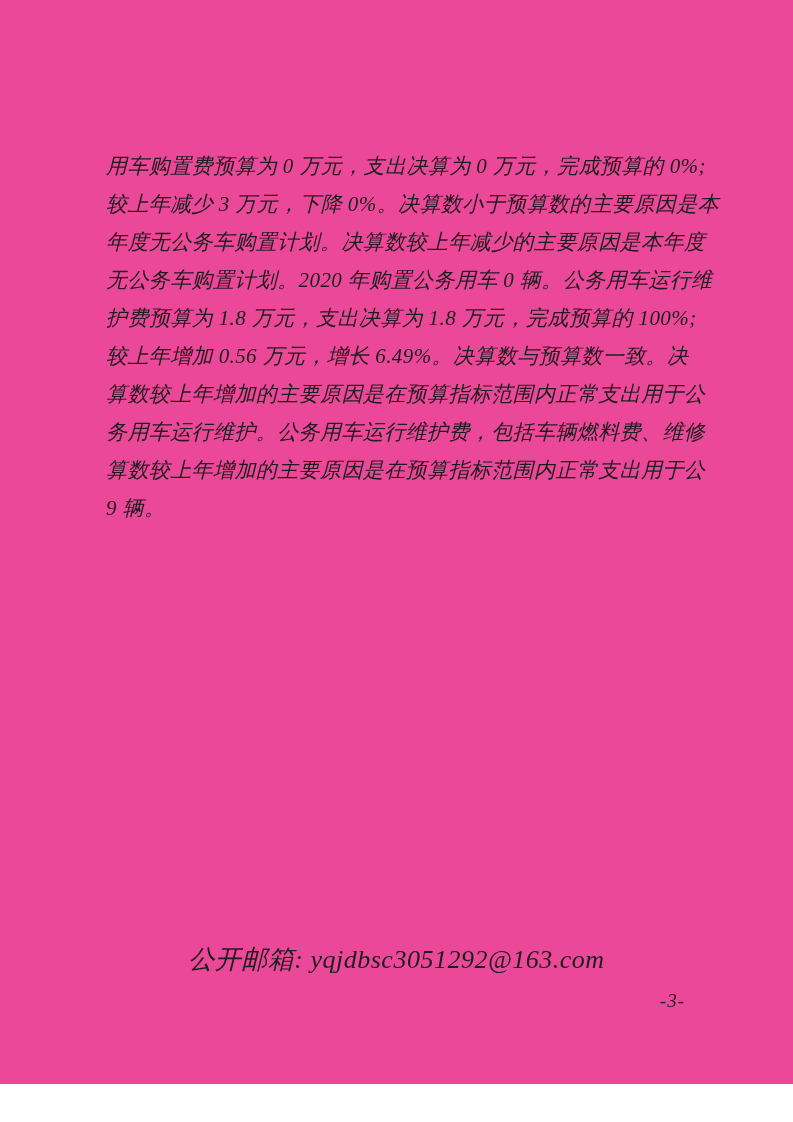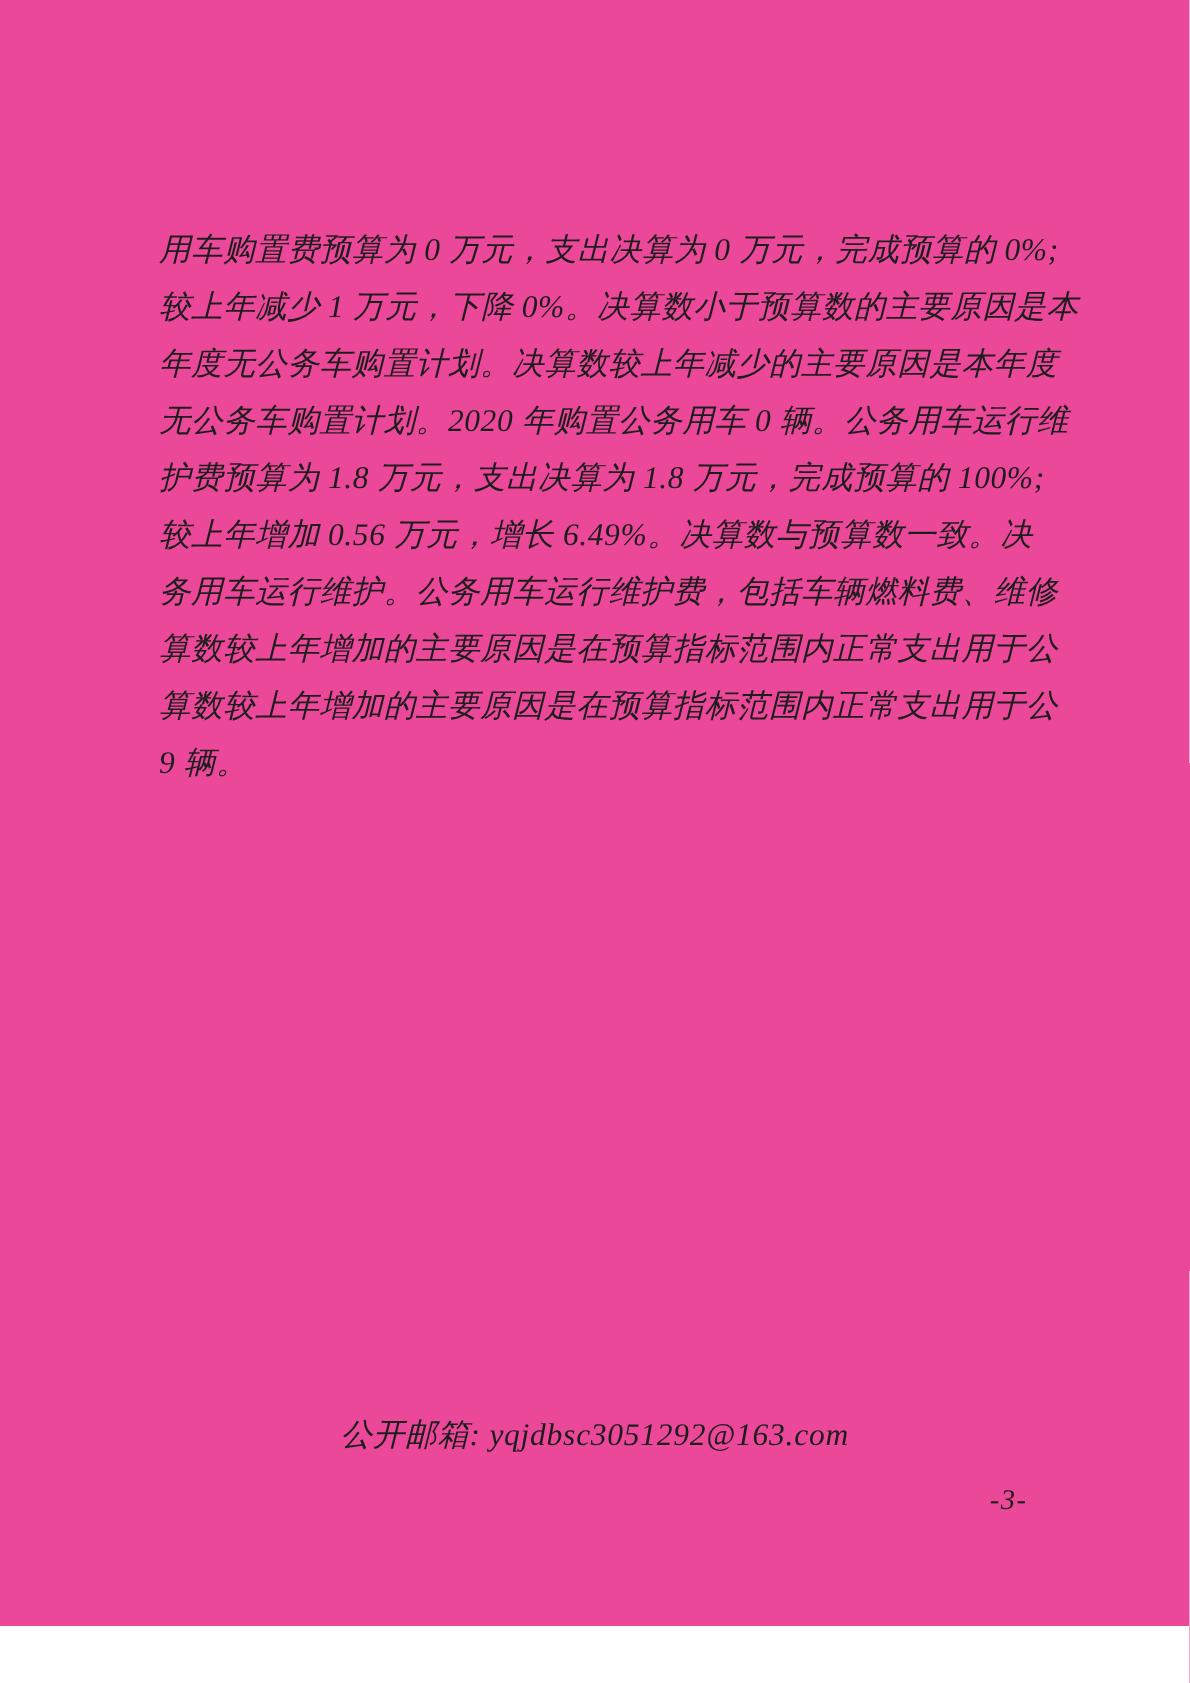--- a/index.html
+++ b/index.html
@@ -37,45 +37,45 @@
     text-align: left;
     text-align-last: left;
     -moz-text-align-last: left;
   }
   .footer-email {
     position: absolute;
     top: 942px;
     left: 0;
     width: 100%;
     text-align: center;
-    font-size: 21px;
+    font-size: 26px;
     letter-spacing: 0.5px;
   }
   .page-number {
     position: absolute;
     top: 990px;
     right: 108px;
     font-size: 19px;
     letter-spacing: 1px;
   }
 </style>
 </head>
 <body>
 
 <div class="page">
 
   <div class="body-block">
     <div class="body-line">用车购置费预算为 0 万元，支出决算为 0 万元，完成预算的 0%;</div>
-    <div class="body-line">较上年减少 1 万元，下降 0%。决算数小于预算数的主要原因是本</div>
+    <div class="body-line">较上年减少 3 万元，下降 0%。决算数小于预算数的主要原因是本</div>
     <div class="body-line">年度无公务车购置计划。决算数较上年减少的主要原因是本年度</div>
     <div class="body-line">无公务车购置计划。2020 年购置公务用车 0 辆。公务用车运行维</div>
     <div class="body-line">护费预算为 1.8 万元，支出决算为 1.8 万元，完成预算的 100%;</div>
     <div class="body-line">较上年增加 0.56 万元，增长 6.49%。决算数与预算数一致。决</div>
+    <div class="body-line">算数较上年增加的主要原因是在预算指标范围内正常支出用于公</div>
     <div class="body-line">务用车运行维护。公务用车运行维护费，包括车辆燃料费、维修</div>
-    <div class="body-line">算数较上年增加的主要原因是在预算指标范围内正常支出用于公</div>
     <div class="body-line">算数较上年增加的主要原因是在预算指标范围内正常支出用于公</div>
     <div class="body-line last-line">9 辆。</div>
   </div>
 
   <div class="footer-email">公开邮箱: yqjdbsc3051292@163.com</div>
 
   <div class="page-number">-3-</div>
 
 </div>
 

